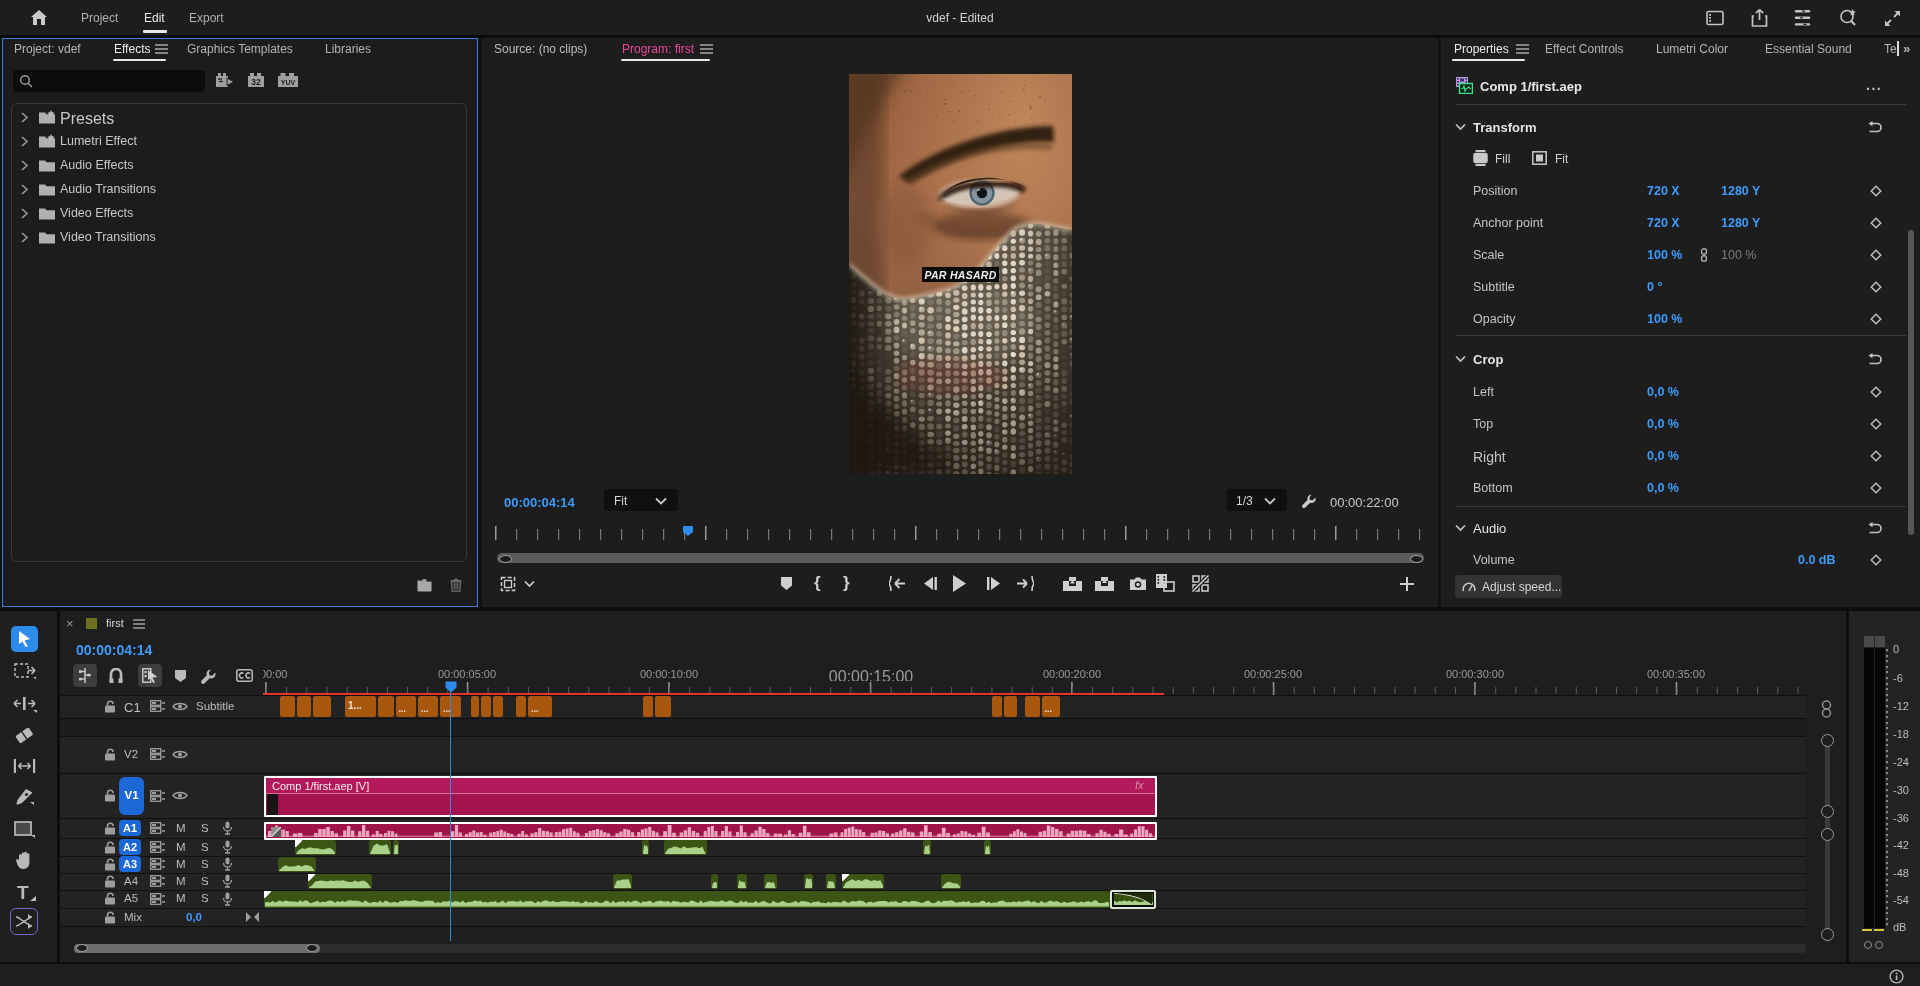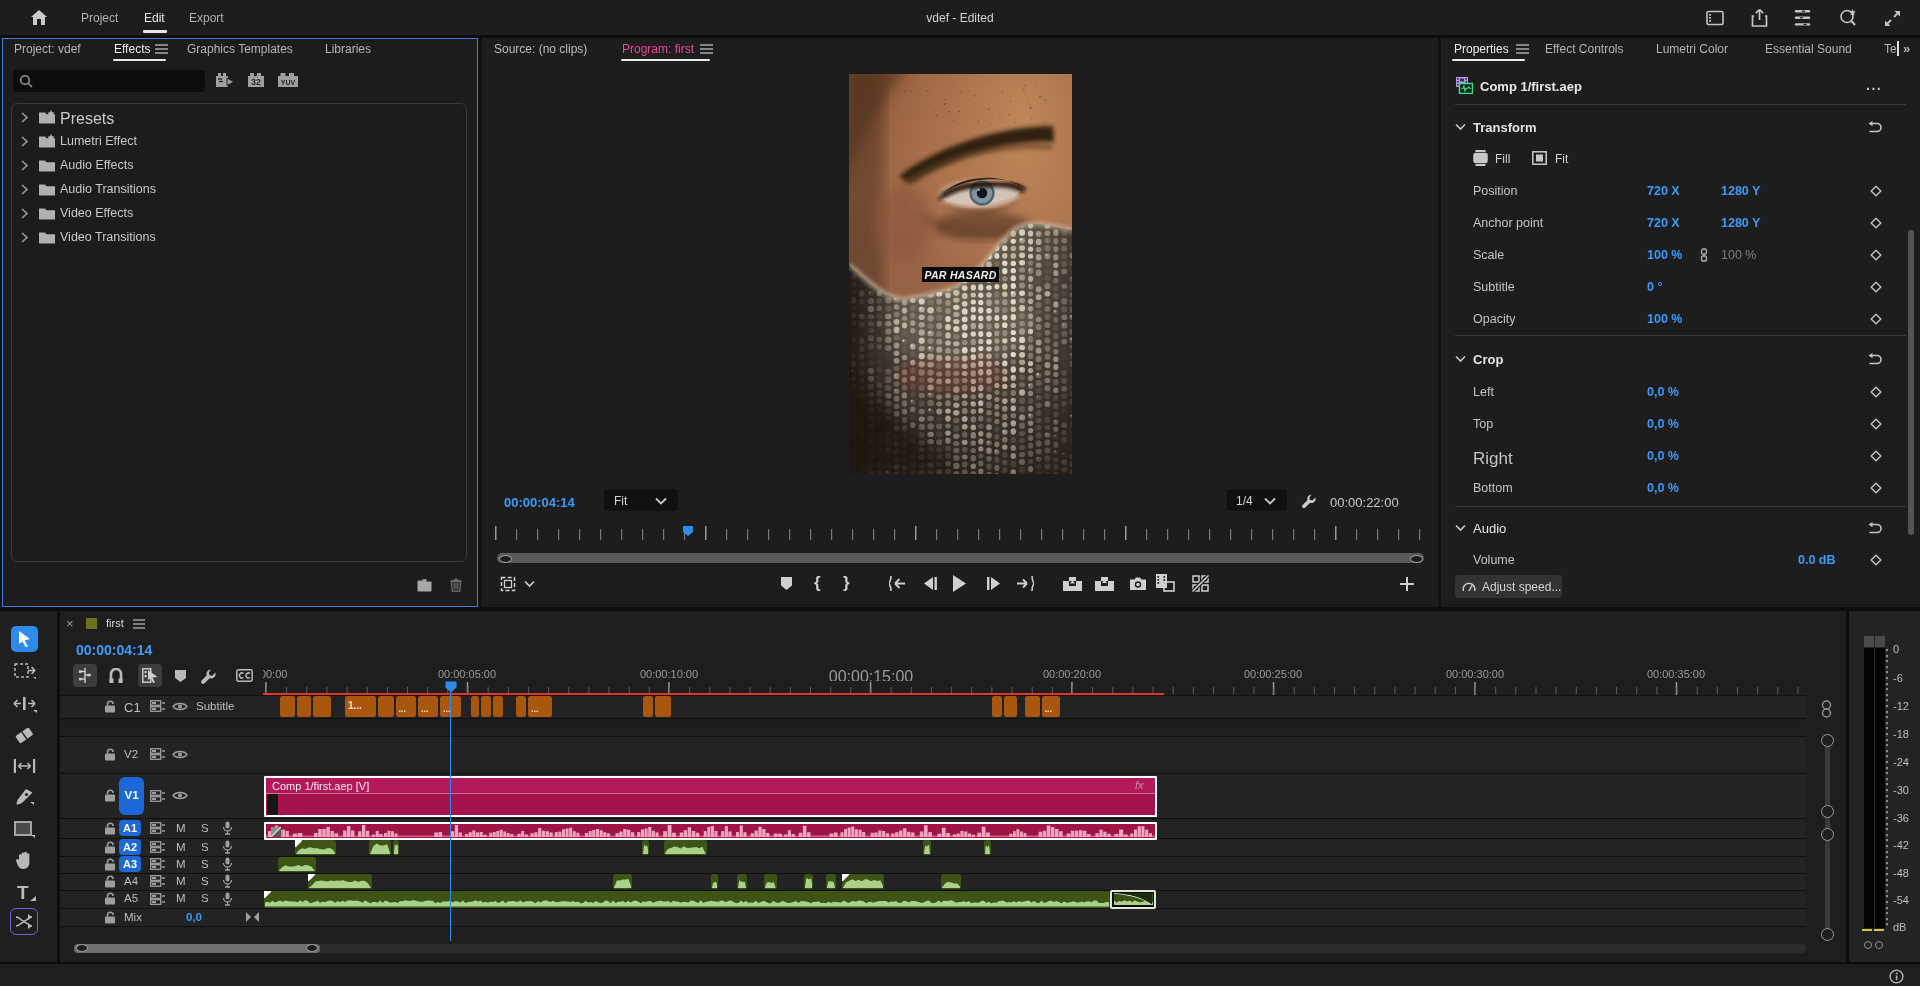--- a/index.html
+++ b/index.html
@@ -1360,21 +1360,21 @@
 <rect x="73" y="193" width="77" height="15" fill="#0a0a0a"></rect>
 <text x="111.5" y="204.5" text-anchor="middle" font-family="Liberation Sans" font-size="10.5" font-style="italic" font-weight="bold" fill="#f2f2f2" letter-spacing="0.3">PAR HASARD</text>
 </svg>
 <div class="tx" style="left:504px;top:496px;font-size:13px;font-weight:bold;color:#3e9bfa">00:00:04:14</div>
 <div style="position:absolute;left:604px;top:489px;width:74px;height:22px;background:#101010;border-radius:4px;"></div>
 <div class="tx" style="left:614px;top:495px;color:#d5d5d5">Fit</div>
 <svg class="a" style="left:655px;top:497px" width="12" height="8" viewBox="0 0 12 8">
       <path d="M1 1.5 L6 6.5 L11 1.5" fill="none" stroke="#c8c8c8" stroke-width="1.8"></path>
     </svg>
 <div style="position:absolute;left:1227px;top:489px;width:60px;height:22px;background:#101010;border-radius:4px;"></div>
-<div class="tx" style="left:1236px;top:495px;color:#d5d5d5">1/4</div>
+<div class="tx" style="left:1236px;top:495px;color:#d5d5d5">1/3</div>
 <svg class="a" style="left:1264px;top:497px" width="12" height="8" viewBox="0 0 12 8">
       <path d="M1 1.5 L6 6.5 L11 1.5" fill="none" stroke="#c8c8c8" stroke-width="1.8"></path>
     </svg>
 <svg class="a" style="left:1301px;top:493px" width="16" height="16" viewBox="0 0 16 16">
       <path d="M10.5 1.5 a4.2 4.2 0 0 0 -4 5.5 L1.6 11.9 a1.9 1.9 0 0 0 2.7 2.7 L9.2 9.7 a4.2 4.2 0 0 0 5.3-5.3 L11.6 7.3 L8.9 6.9 8.5 4.2 Z" fill="#c9c9c9"></path>
     </svg>
 <div class="tx" style="left:1330px;top:496px;font-size:13px;color:#c9c9c9">00:00:22:00</div>
 <svg class="a" style="left:495px;top:526px" width="930" height="14" viewBox="0 0 930 14">
       <rect x="0.0" y="0" width="1.5" height="14" fill="#9a9a9a"></rect>
       <rect x="21.0" y="3" width="1.2" height="11" fill="#787878"></rect>
@@ -1600,21 +1600,21 @@
 <div class="tx" style="left:1473px;top:386px;font-size:12.5px;color:#c4c4c4">Left</div>
 <div class="tx" style="left:1647px;top:386px;font-size:12.5px;font-weight:bold;color:#3e9bfa">0,0 %</div>
 <svg class="a" style="left:1870px;top:386px" width="12" height="12" viewBox="0 0 12 12">
       <rect x="2.6" y="2.6" width="6.8" height="6.8" fill="none" stroke="#c0c0c0" stroke-width="1.4" transform="rotate(45 6 6)"></rect>
     </svg>
 <div class="tx" style="left:1473px;top:418px;font-size:12.5px;color:#c4c4c4">Top</div>
 <div class="tx" style="left:1647px;top:418px;font-size:12.5px;font-weight:bold;color:#3e9bfa">0,0 %</div>
 <svg class="a" style="left:1870px;top:418px" width="12" height="12" viewBox="0 0 12 12">
       <rect x="2.6" y="2.6" width="6.8" height="6.8" fill="none" stroke="#c0c0c0" stroke-width="1.4" transform="rotate(45 6 6)"></rect>
     </svg>
-<div class="tx" style="left:1473px;top:450px;font-size:17px;color:#c4c4c4">Right</div>
+<div class="tx" style="left:1473px;top:450px;font-size:14px;color:#c4c4c4">Right</div>
 <div class="tx" style="left:1647px;top:450px;font-size:12.5px;font-weight:bold;color:#3e9bfa">0,0 %</div>
 <svg class="a" style="left:1870px;top:450px" width="12" height="12" viewBox="0 0 12 12">
       <rect x="2.6" y="2.6" width="6.8" height="6.8" fill="none" stroke="#c0c0c0" stroke-width="1.4" transform="rotate(45 6 6)"></rect>
     </svg>
 <div class="tx" style="left:1473px;top:482px;font-size:12.5px;color:#c4c4c4">Bottom</div>
 <div class="tx" style="left:1647px;top:482px;font-size:12.5px;font-weight:bold;color:#3e9bfa">0,0 %</div>
 <svg class="a" style="left:1870px;top:482px" width="12" height="12" viewBox="0 0 12 12">
       <rect x="2.6" y="2.6" width="6.8" height="6.8" fill="none" stroke="#c0c0c0" stroke-width="1.4" transform="rotate(45 6 6)"></rect>
     </svg>
 <div style="position:absolute;left:1455px;top:506px;width:451px;height:1px;background:#3a3a3a;"></div>

